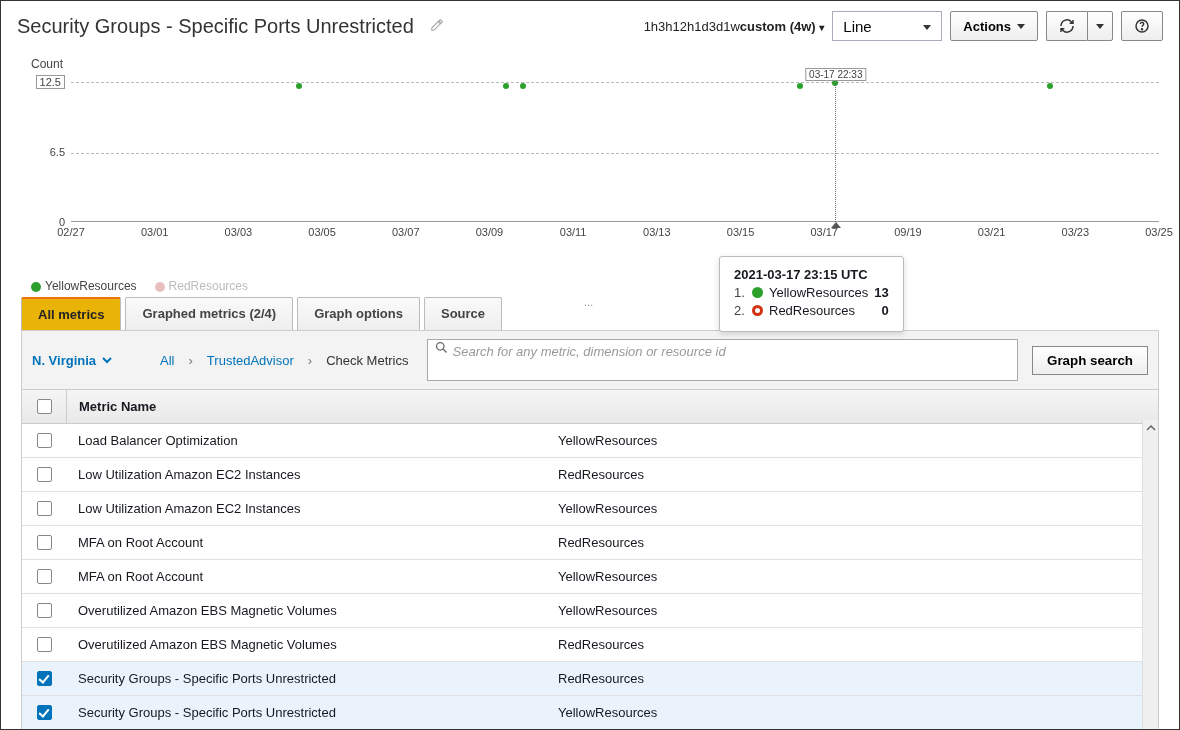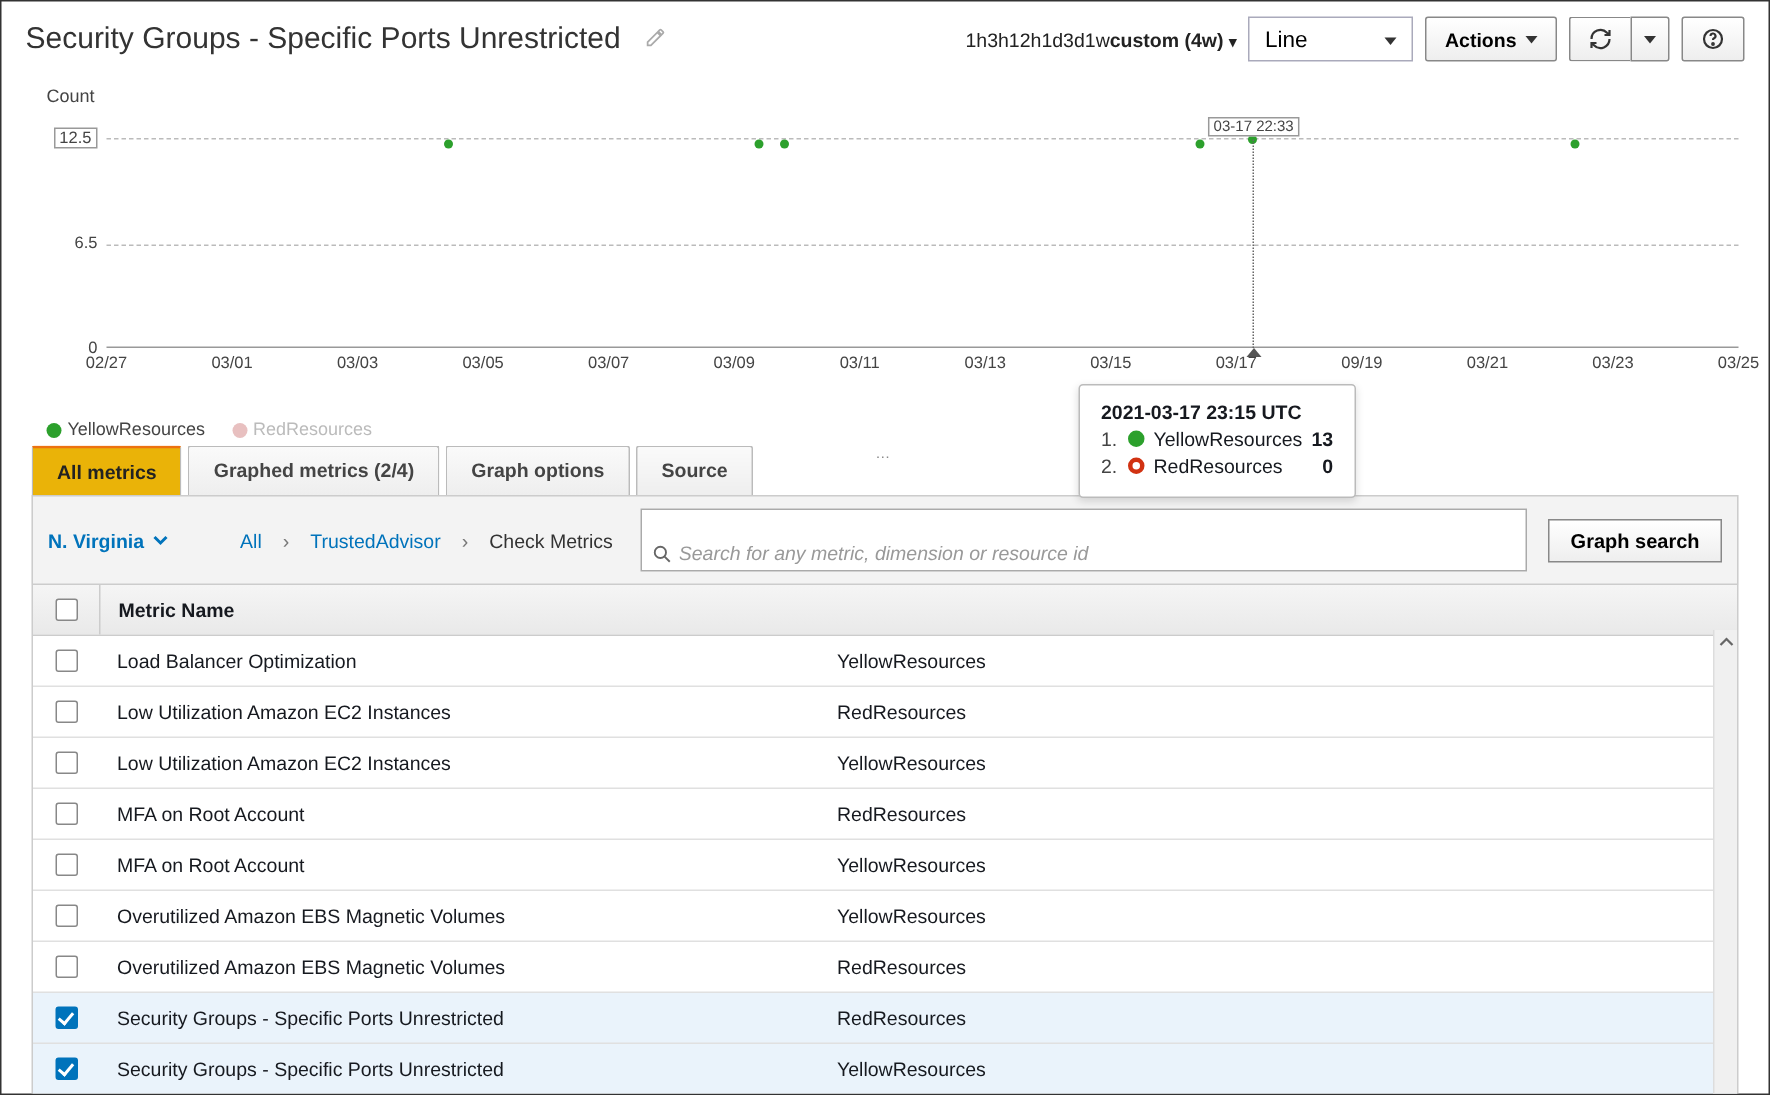--- a/index.html
+++ b/index.html
@@ -19,21 +19,21 @@
   .btn { border: 1px solid #888; background: linear-gradient(#fff,#eee); padding: 5px 12px; font-size: 13px; font-weight: 700; cursor: pointer; height: 30px; display: inline-flex; align-items: center; gap: 6px; border-radius: 2px; }
   .btn .caret { border-left: 4px solid transparent; border-right: 4px solid transparent; border-top: 5px solid #333; display: inline-block; }
   .btn-group { display: inline-flex; }
   .btn-group .btn:first-child { border-right: none; border-top-right-radius: 0; border-bottom-right-radius: 0; }
   .btn-group .btn:last-child { border-top-left-radius: 0; border-bottom-left-radius: 0; padding: 5px 8px; }
   .icon-refresh svg, .icon-help svg { width: 16px; height: 16px; }
 
   
   .chart-wrap { position: relative; height: 250px; padding: 10px 20px 0 20px; }
   .ylabel { position: absolute; left: 30px; top: 10px; font-size: 12px; color: #444; }
-  .chart { position: absolute; left: 30px; right: 20px; top: 45px; height: 170px; }
+  .chart { position: absolute; left: 30px; right: 20px; top: 35px; height: 170px; }
   .yaxis { position: absolute; left: 0; top: 0; bottom: 30px; width: 40px; }
   .ytick { position: absolute; right: 6px; font-size: 11px; color: #444; transform: translateY(-50%); }
   .ytick-box { border: 1px solid #999; padding: 0 3px; background: #fff; }
   .plot { position: absolute; left: 40px; right: 0; top: 0; bottom: 30px; border-top: 1px dashed #bbb; }
   .gridline { position: absolute; left: 0; right: 0; height: 0; border-top: 1px dashed #bbb; }
   .xaxis-line { position: absolute; bottom: 0; left: 0; right: 0; border-top: 1px solid #999; }
   .xaxis { position: absolute; left: 40px; right: 0; bottom: 10px; height: 16px; margin-top: 16px; }
   .xtick { position: absolute; font-size: 11px; color: #444; transform: translateX(-50%); }
   .data-dot { position: absolute; width: 6px; height: 6px; border-radius: 50%; background: #2ca02c; transform: translate(-50%,-50%); }
   .cursor-line { position: absolute; top: 0; bottom: 0; width: 0; border-left: 1px dotted #666; }
@@ -61,21 +61,21 @@
   .tabs { display: flex; gap: 4px; margin: 0 0 0 20px; border-bottom: none; }
   .tab { border: 1px solid #bbb; border-bottom: none; padding: 8px 16px; font-size: 13px; font-weight: 700; color: #444; background: linear-gradient(#fafafa,#eee); cursor: pointer; border-radius: 2px 2px 0 0; }
   .tab.active { background: #eab308; border-top: 2px solid #ec7211; color: #222; }
 
   
   .toolbar { background: #f3f3f3; border: 1px solid #ccc; border-top: 1px solid #ccc; margin: 0 20px; padding: 8px 10px; display: flex; align-items: center; gap: 14px; }
   .region { color: #0073bb; font-weight: 700; display: inline-flex; align-items: center; gap: 6px; cursor: pointer; }
   .crumb-sep { color: #777; }
   .crumb { color: #0073bb; cursor: pointer; }
   .crumb.current { color: #333; cursor: default; }
-  .search-wrap { flex: 1; display: flex; align-items: flex-end; border: 1px solid #aaa; background: #fff; padding: 0 6px; height: 42px; margin-left: 4px; }
+  .search-wrap { flex: 1; display: flex; align-items: flex-start; border: 1px solid #aaa; background: #fff; padding: 0 6px; height: 42px; margin-left: 4px; }
   .search-wrap input { border: none; outline: none; flex: 1; font-size: 13px; font-style: italic; color: #555; padding: 4px; }
   .search-wrap input::placeholder { color: #999; font-style: italic; }
   .search-icon svg { width: 15px; height: 15px; stroke: #666; }
   .graph-search-btn { border: 1px solid #888; background: linear-gradient(#fff,#eee); padding: 6px 14px; font-weight: 700; cursor: pointer; }
 
   
   .table-wrap { margin: 0 20px; border: 1px solid #ccc; border-top: none; position: relative; }
   .thead { display: flex; background: linear-gradient(#f5f5f5,#e9e9e9); border-bottom: 1px solid #ccc; font-weight: 700; font-size: 13px; }
   .th, .td { padding: 9px 12px; }
   .col-cb { width: 44px; display: flex; align-items: center; justify-content: center; }

